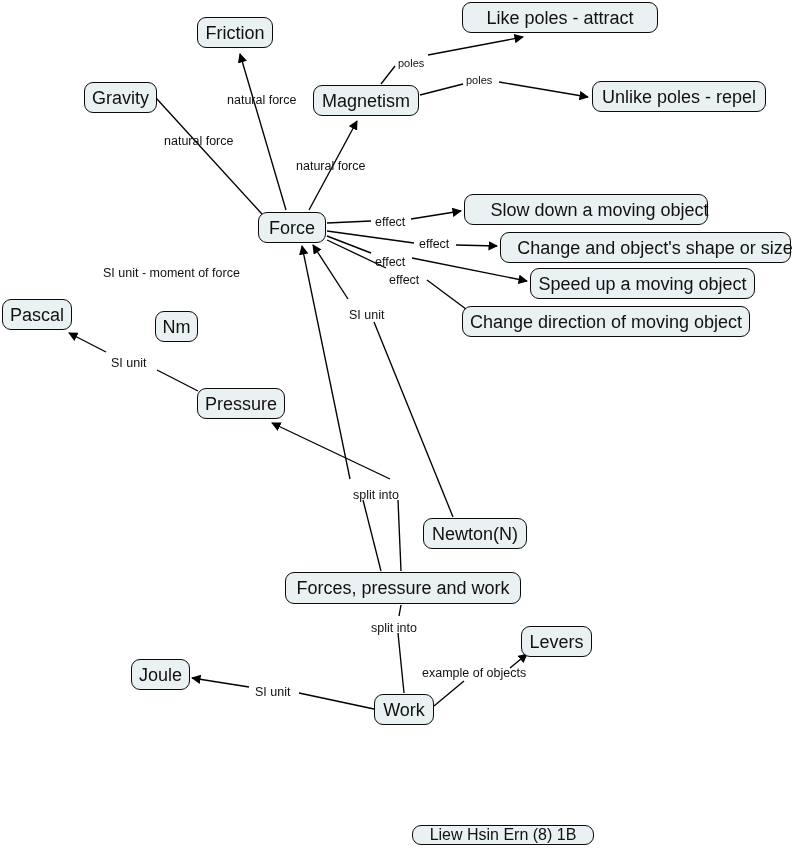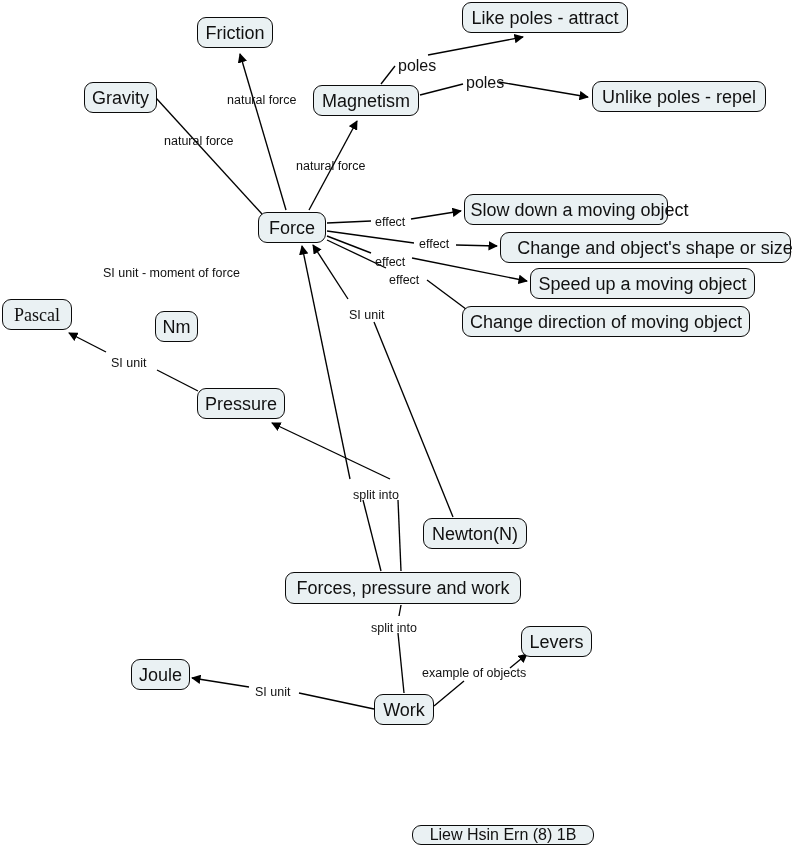--- a/index.html
+++ b/index.html
@@ -45,21 +45,21 @@
   .node-sm { font-size: 16px; }
   .edge-label {
     position: absolute;
     color: #111111;
     background: transparent;
     white-space: nowrap;
     font-family: "Liberation Sans", sans-serif;
     font-size: 12.5px;
     line-height: 1;
   }
-  .edge-label.lbl-sm { font-size: 16px; }
+  .edge-label.lbl-sm { font-size: 11px; }
 </style>
 </head>
 <body>
 
 <div id="canvas">
 
   <svg id="edge-layer" viewBox="0 0 793 860" width="793" height="860">
     <defs>
       <marker id="arrow" viewBox="0 0 10 10" refX="9" refY="5" markerWidth="7" markerHeight="7" orient="auto-start-reverse">
         <path d="M 0 0 L 10 5 L 0 10 z" fill="#000000"></path>
@@ -119,49 +119,49 @@
   </div>
 
   <div class="node node-md" style="left:197px; top:17px; width:76px; height:31px;">
     <span>Friction</span>
   </div>
 
   <div class="node node-md" style="left:313px; top:85px; width:106px; height:31px;align-items:center;">
     <span>Magnetism</span>
   </div>
 
-  <div class="node node-md" style="left:462px; top:2px; width:166px; height:31px;">
+  <div class="node node-md" style="left:462px; top:2px; width:196px; height:31px;">
     <span>Like poles - attract</span>
   </div>
 
   <div class="node node-md" style="left:592px; top:81px; width:174px; height:31px;">
     <span>Unlike poles - repel</span>
   </div>
 
   <div class="node node-md" style="left:258px; top:212px; width:68px; height:31px;">
     <span>Force</span>
   </div>
 
-  <div class="node node-md" style="left:464px; top:194px; width:204px; height:31px;padding-left:36px;">
+  <div class="node node-md" style="left:464px; top:194px; width:244px; height:31px;padding-left:36px;">
     <span>Slow down a moving object</span>
   </div>
 
   <div class="node node-md" style="left:500px; top:232px; width:291px; height:31px;padding-left:28px;">
     <span>Change and object's shape or size</span>
   </div>
 
   <div class="node node-md" style="left:530px; top:268px; width:225px; height:31px;">
     <span>Speed up a moving object</span>
   </div>
 
   <div class="node node-md" style="left:462px; top:306px; width:288px; height:31px;">
     <span>Change direction of moving object</span>
   </div>
 
-  <div class="node node-md" style="left:2px; top:299px; width:70px; height:31px;font-family:Liberation Serif, serif;">
+  <div class="node node-md" style="left:2px; top:299px; width:70px; height:31px;">
     <span>Pascal</span>
   </div>
 
   <div class="node node-md" style="left:155px; top:311px; width:43px; height:31px;text-align:right;">
     <span>Nm</span>
   </div>
 
   <div class="node node-md" style="left:197px; top:388px; width:88px; height:31px;">
     <span>Pressure</span>
   </div>

